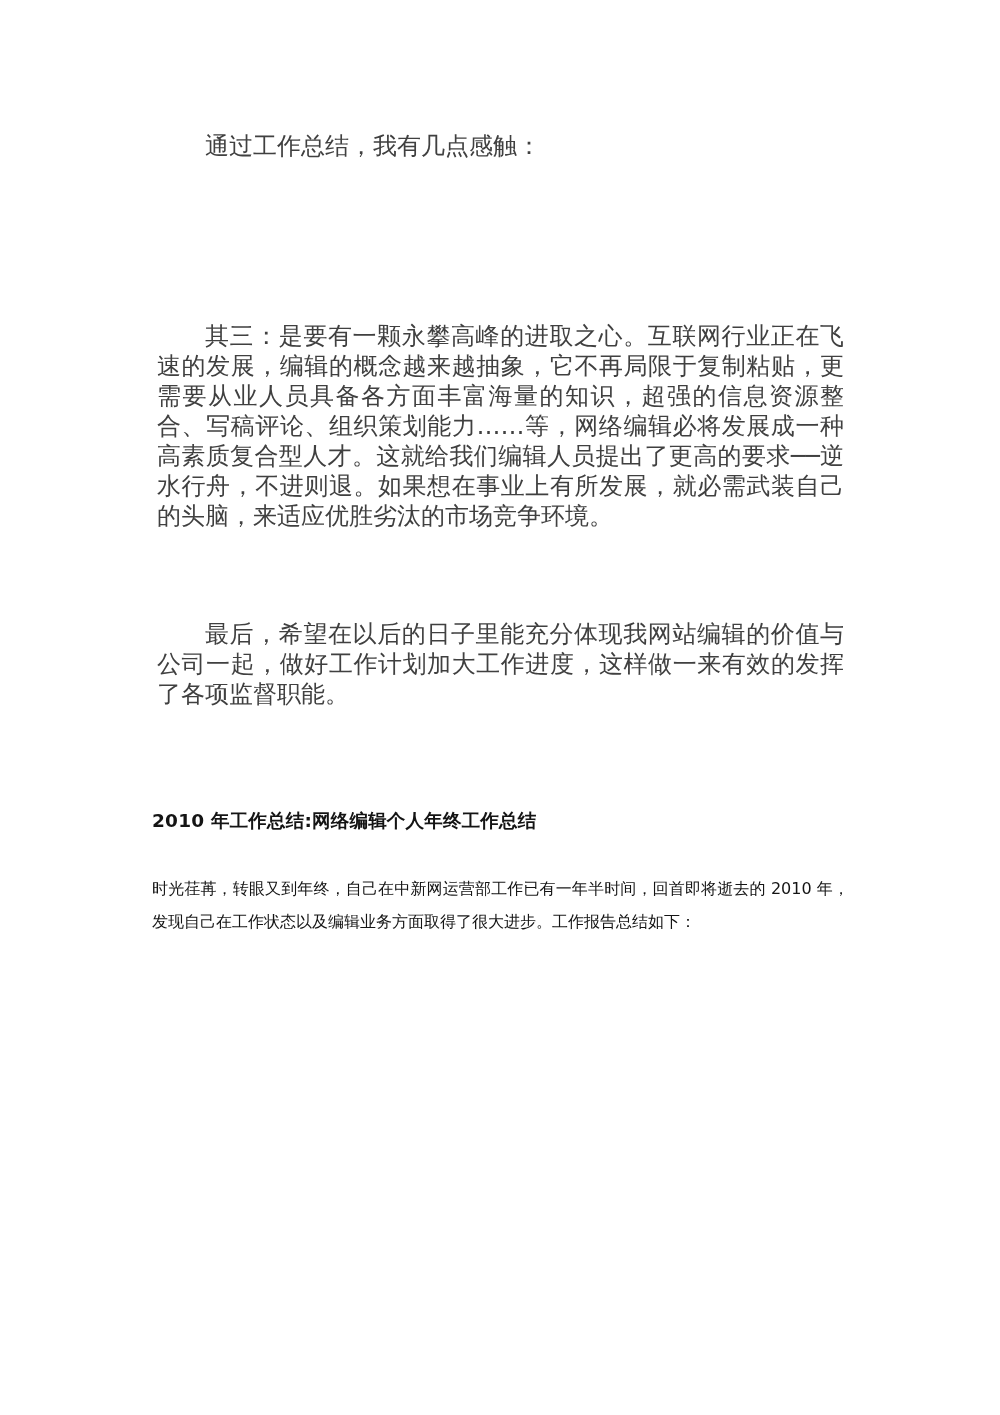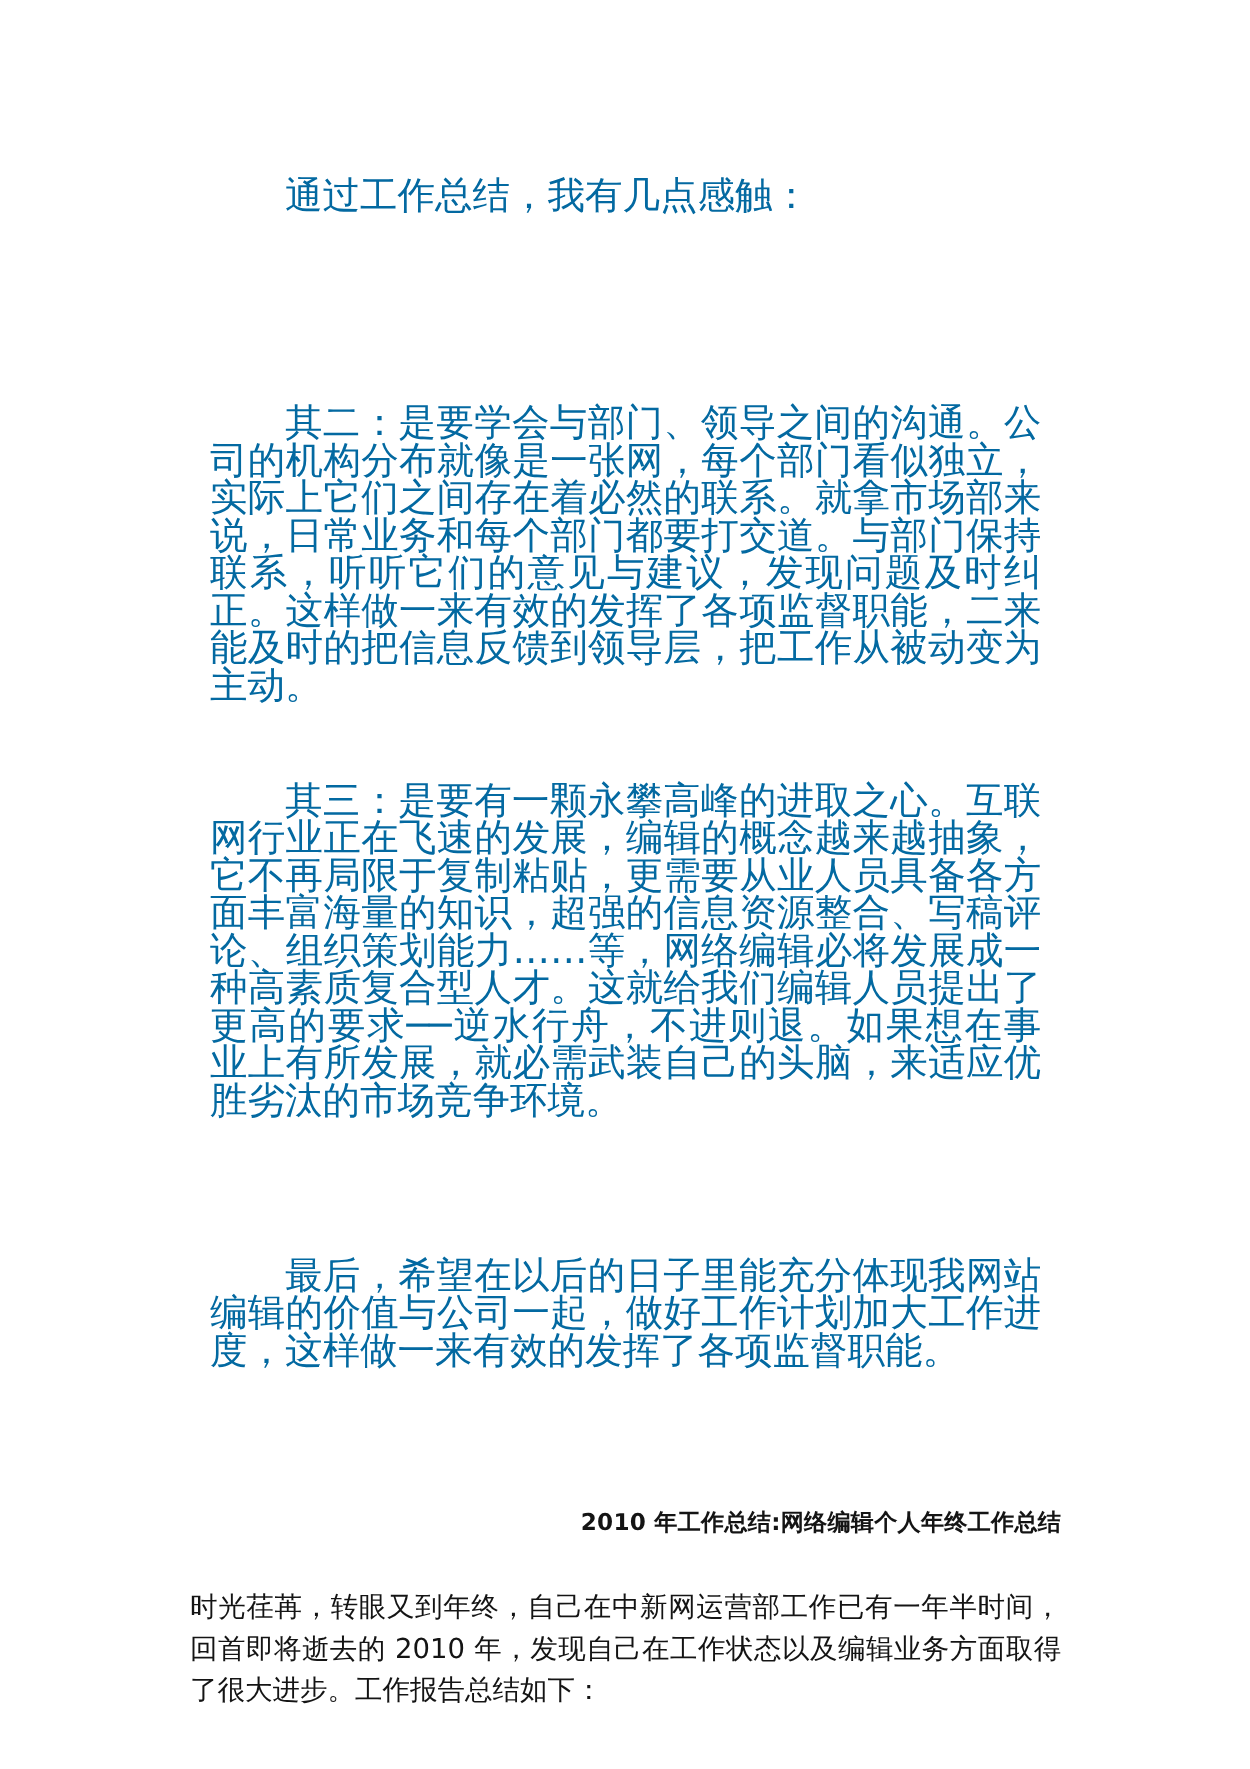--- a/index.html
+++ b/index.html
@@ -25,52 +25,52 @@
   }
 
   .doc-body {
     position: absolute;
     left: 152px;
     top: 126px;
     width: 697px;
   }
 
   p.para {
-    margin: 16px;
-    font-size: 30px;
+    margin: 5px;
+    font-size: 24px;
     line-height: 30px;
     text-align: justify;
     text-justify: inter-ideograph;
     text-indent: 2em;
     letter-spacing: 0px;
     word-break: break-all;
-    color: #0369a1;
+    color: #404040;
   }
 
   
   .gap-lead   { height: 90px; }
   .gap-para   { height: 30px; }
   .gap-big    { height: 78px; }
   .gap-head   { height: 94px; }
   .gap-after-head { height: 38px; }
 
   h2.doc-heading {
     margin: 0;
     font-size: 18.5px;
     line-height: 26px;
     font-weight: 700;
-    text-align: right;
+    text-align: left;
     text-indent: 0;
     color: #141414;
     letter-spacing: 0.2px;
   }
 
   p.tail {
     margin: 0;
-    font-size: 22px;
+    font-size: 16px;
     line-height: 33px;
     text-align: justify;
     text-justify: inter-ideograph;
     text-indent: 0;
     word-break: break-all;
     color: #141414;
   }
 </style>
 </head>
 <body>
@@ -79,21 +79,20 @@
 
   <div class="doc-body">
 
     <p class="para">通过工作总结，我有几点感触：</p>
 
     <div class="gap-lead"></div>
 
 
     <div class="gap-para"></div>
 
-    <p class="para">其二：是要学会与部门、领导之间的沟通。公司的机构分布就像是一张网，每个部门看似独立，实际上它们之间存在着必然的联系。就拿市场部来说，日常业务和每个部门都要打交道。与部门保持联系，听听它们的意见与建议，发现问题及时纠正。这样做一来有效的发挥了各项监督职能，二来能及时的把信息反馈到领导层，把工作从被动变为主动。</p>
 
     <div class="gap-para"></div>
 
     <p class="para">其三：是要有一颗永攀高峰的进取之心。互联网行业正在飞速的发展，编辑的概念越来越抽象，它不再局限于复制粘贴，更需要从业人员具备各方面丰富海量的知识，超强的信息资源整合、写稿评论、组织策划能力……等，网络编辑必将发展成一种高素质复合型人才。这就给我们编辑人员提出了更高的要求──逆水行舟，不进则退。如果想在事业上有所发展，就必需武装自己的头脑，来适应优胜劣汰的市场竞争环境。</p>
 
     <div class="gap-big"></div>
 
     <p class="para">最后，希望在以后的日子里能充分体现我网站编辑的价值与公司一起，做好工作计划加大工作进度，这样做一来有效的发挥了各项监督职能。</p>
 
     <div class="gap-head"></div>

